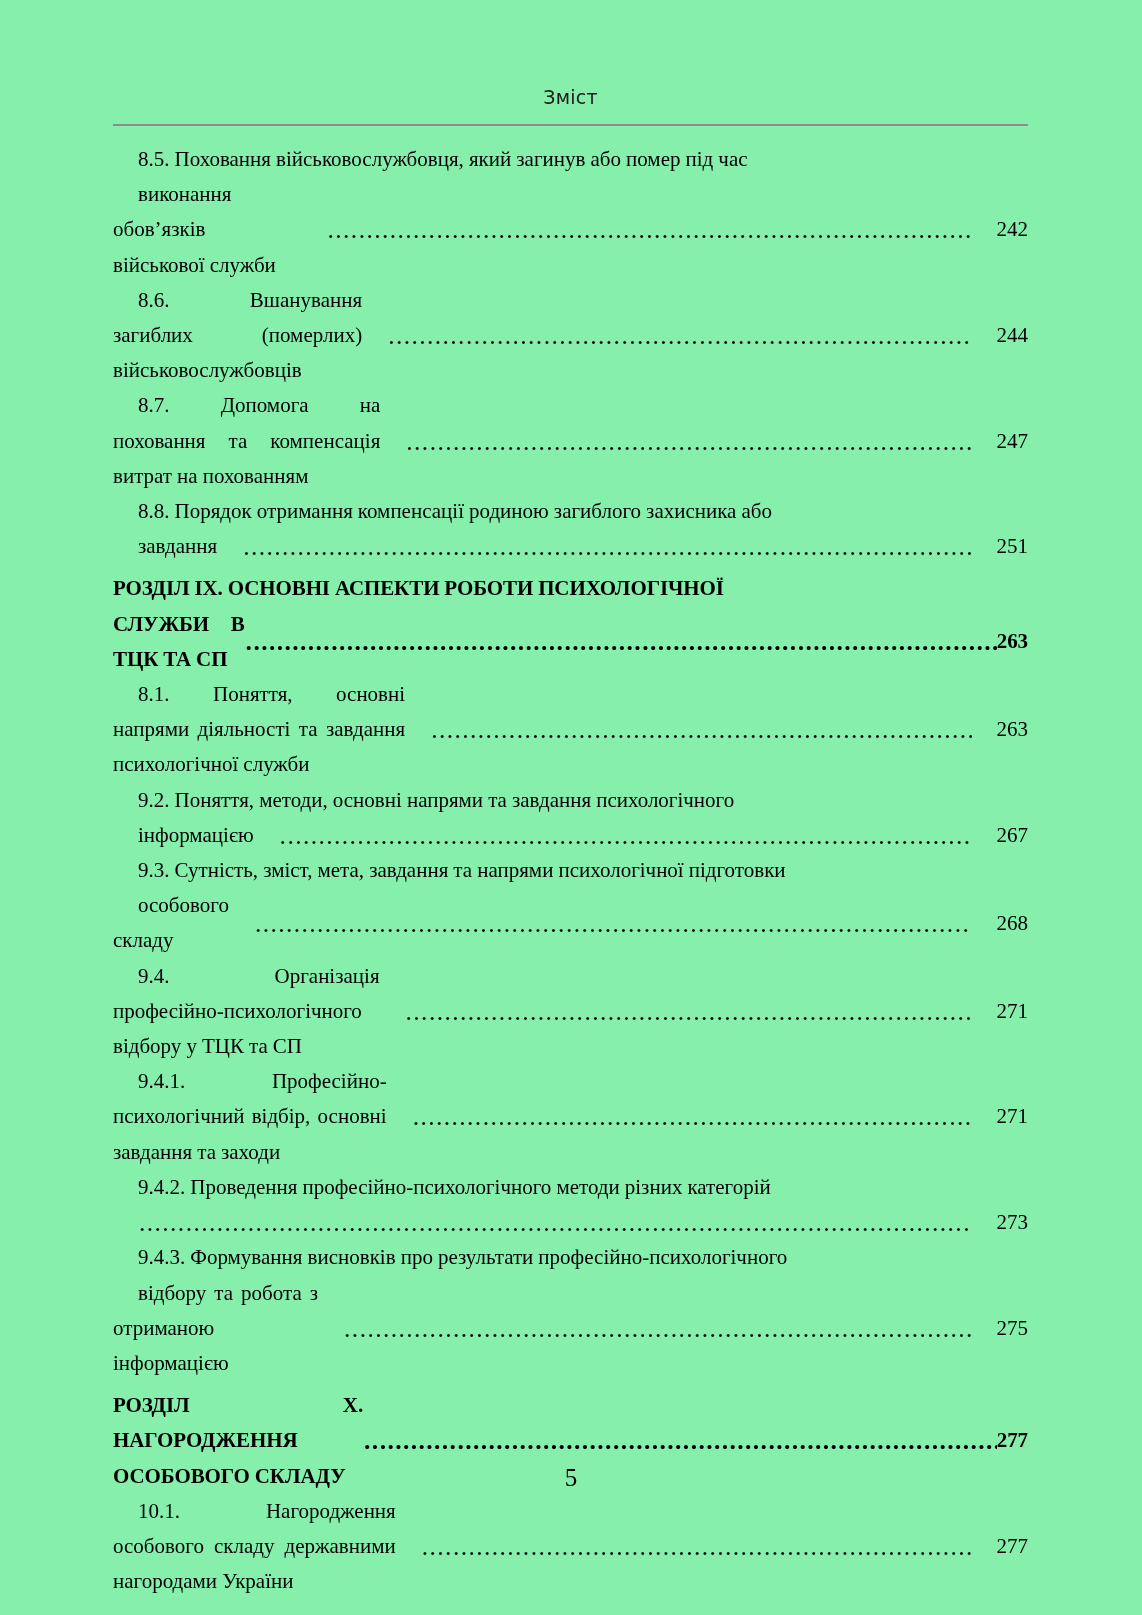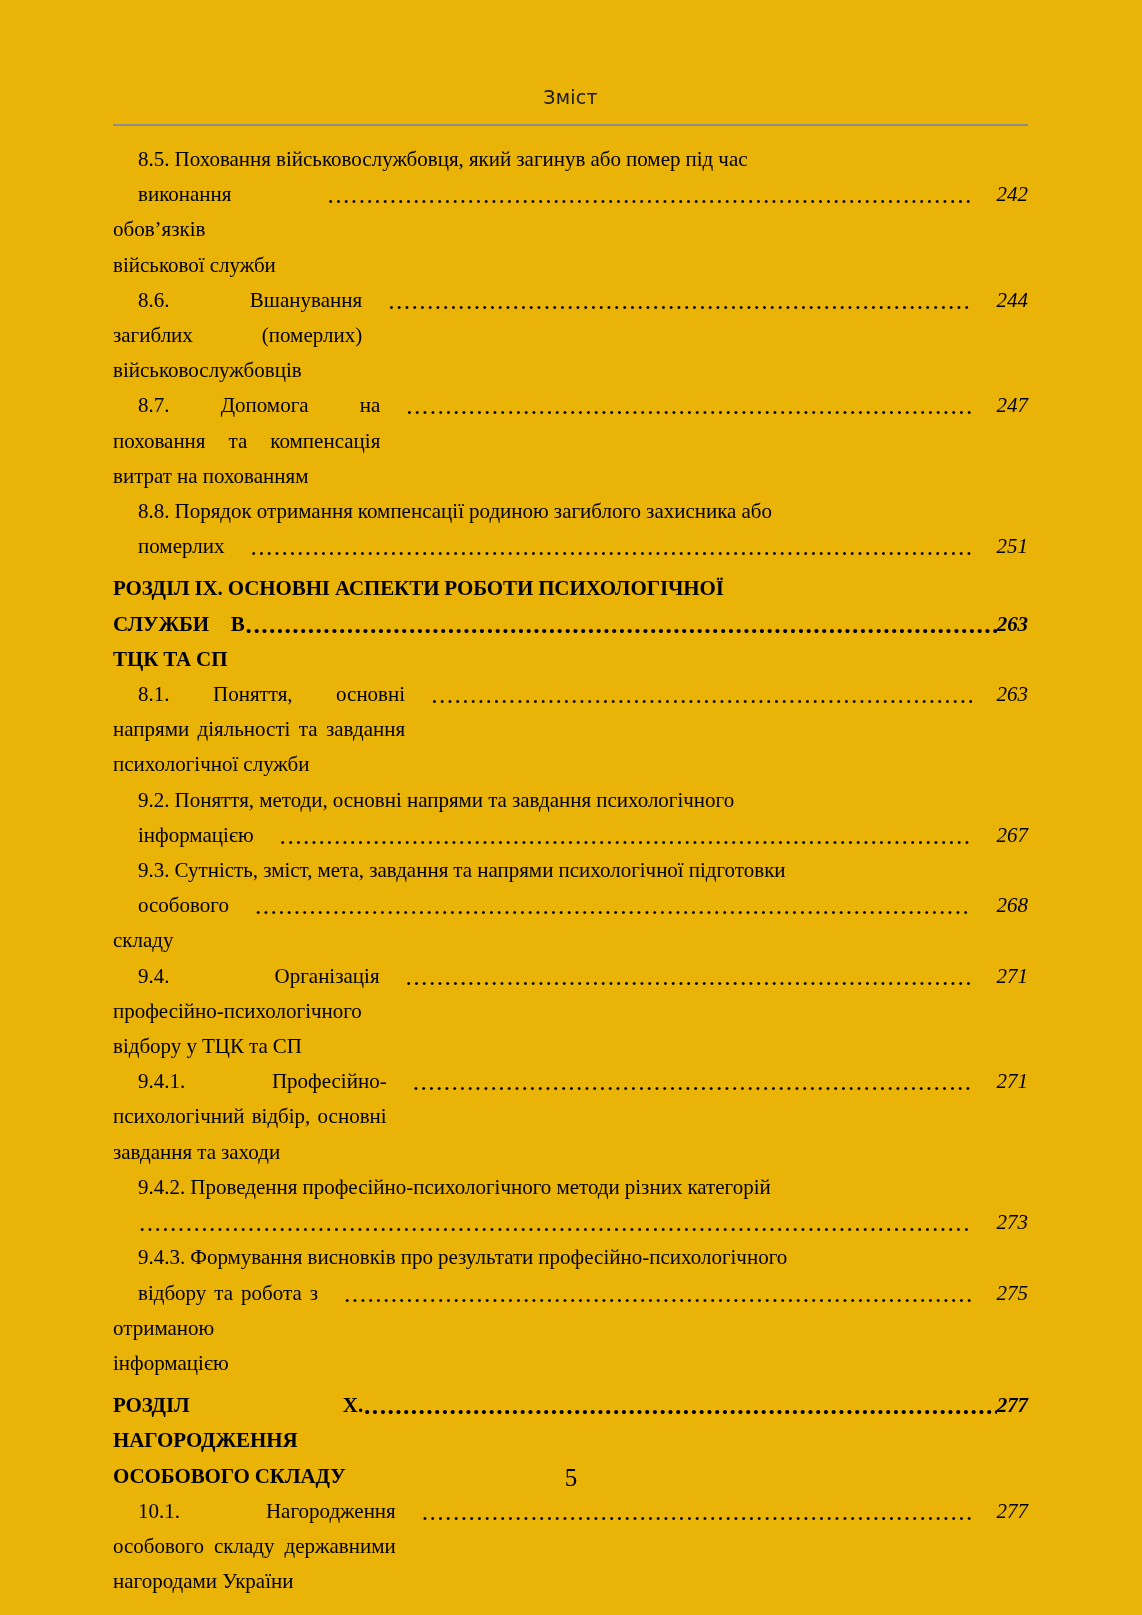--- a/index.html
+++ b/index.html
@@ -5,21 +5,21 @@
   html, body {
     margin: 0;
     padding: 0;
     background: #ffffff;
   }
 
   .page {
     position: relative;
     width: 1142px;
     height: 1615px;
-    background: #eab308;
+    background: #86efac;
     margin: 0 auto;
     overflow: hidden;
     font-family: "Liberation Serif", "DejaVu Serif", serif;
     color: #000000;
   }
 
   
   .running-header {
     position: absolute;
     top: 85px;
@@ -75,21 +75,21 @@
     letter-spacing: -0.1px;
   }
 
   .toc-entry.chapter {
     margin-top: 7px;
   }
 
   
   .line {
     display: flex;
-    align-items: flex-start;
+    align-items: center;
     width: 100%;
   }
 
   .entry-title {
     white-space: pre-wrap;
   }
 
   .leader {
     flex: 1 1 auto;
     overflow: hidden;
@@ -101,21 +101,20 @@
   }
 
   .leader::after {
     content: "............................................................................................................................................................................";
   }
 
   .entry-page {
     flex: 0 0 auto;
     padding-left: 0px;
     white-space: nowrap;
-    font-style: italic;
   }
 
   .wrap-line {
     display: block;
   }
 
   
   .folio {
     position: absolute;
     top: 1463px;
@@ -155,21 +154,21 @@
       <div class="toc-entry sub">
         <div class="line">
           <span class="entry-title">8.7. Допомога на поховання та компенсація витрат на похованням </span>
           <span class="leader"></span>
           <span class="entry-page">247</span>
         </div>
       </div>
       <div class="toc-entry sub">
         <div class="wrap-line">8.8. Порядок отримання компенсації родиною загиблого захисника або</div>
         <div class="line">
-          <span class="entry-title">померлих </span>
+          <span class="entry-title">завдання </span>
           <span class="leader"></span>
           <span class="entry-page">251</span>
         </div>
       </div>
       <div class="toc-entry chapter">
         <div class="wrap-line">РОЗДІЛ IX. ОСНОВНІ АСПЕКТИ РОБОТИ  ПСИХОЛОГІЧНОЇ</div>
         <div class="line">
           <span class="entry-title">СЛУЖБИ В ТЦК ТА СП</span>
           <span class="leader"></span>
           <span class="entry-page">263</span>

